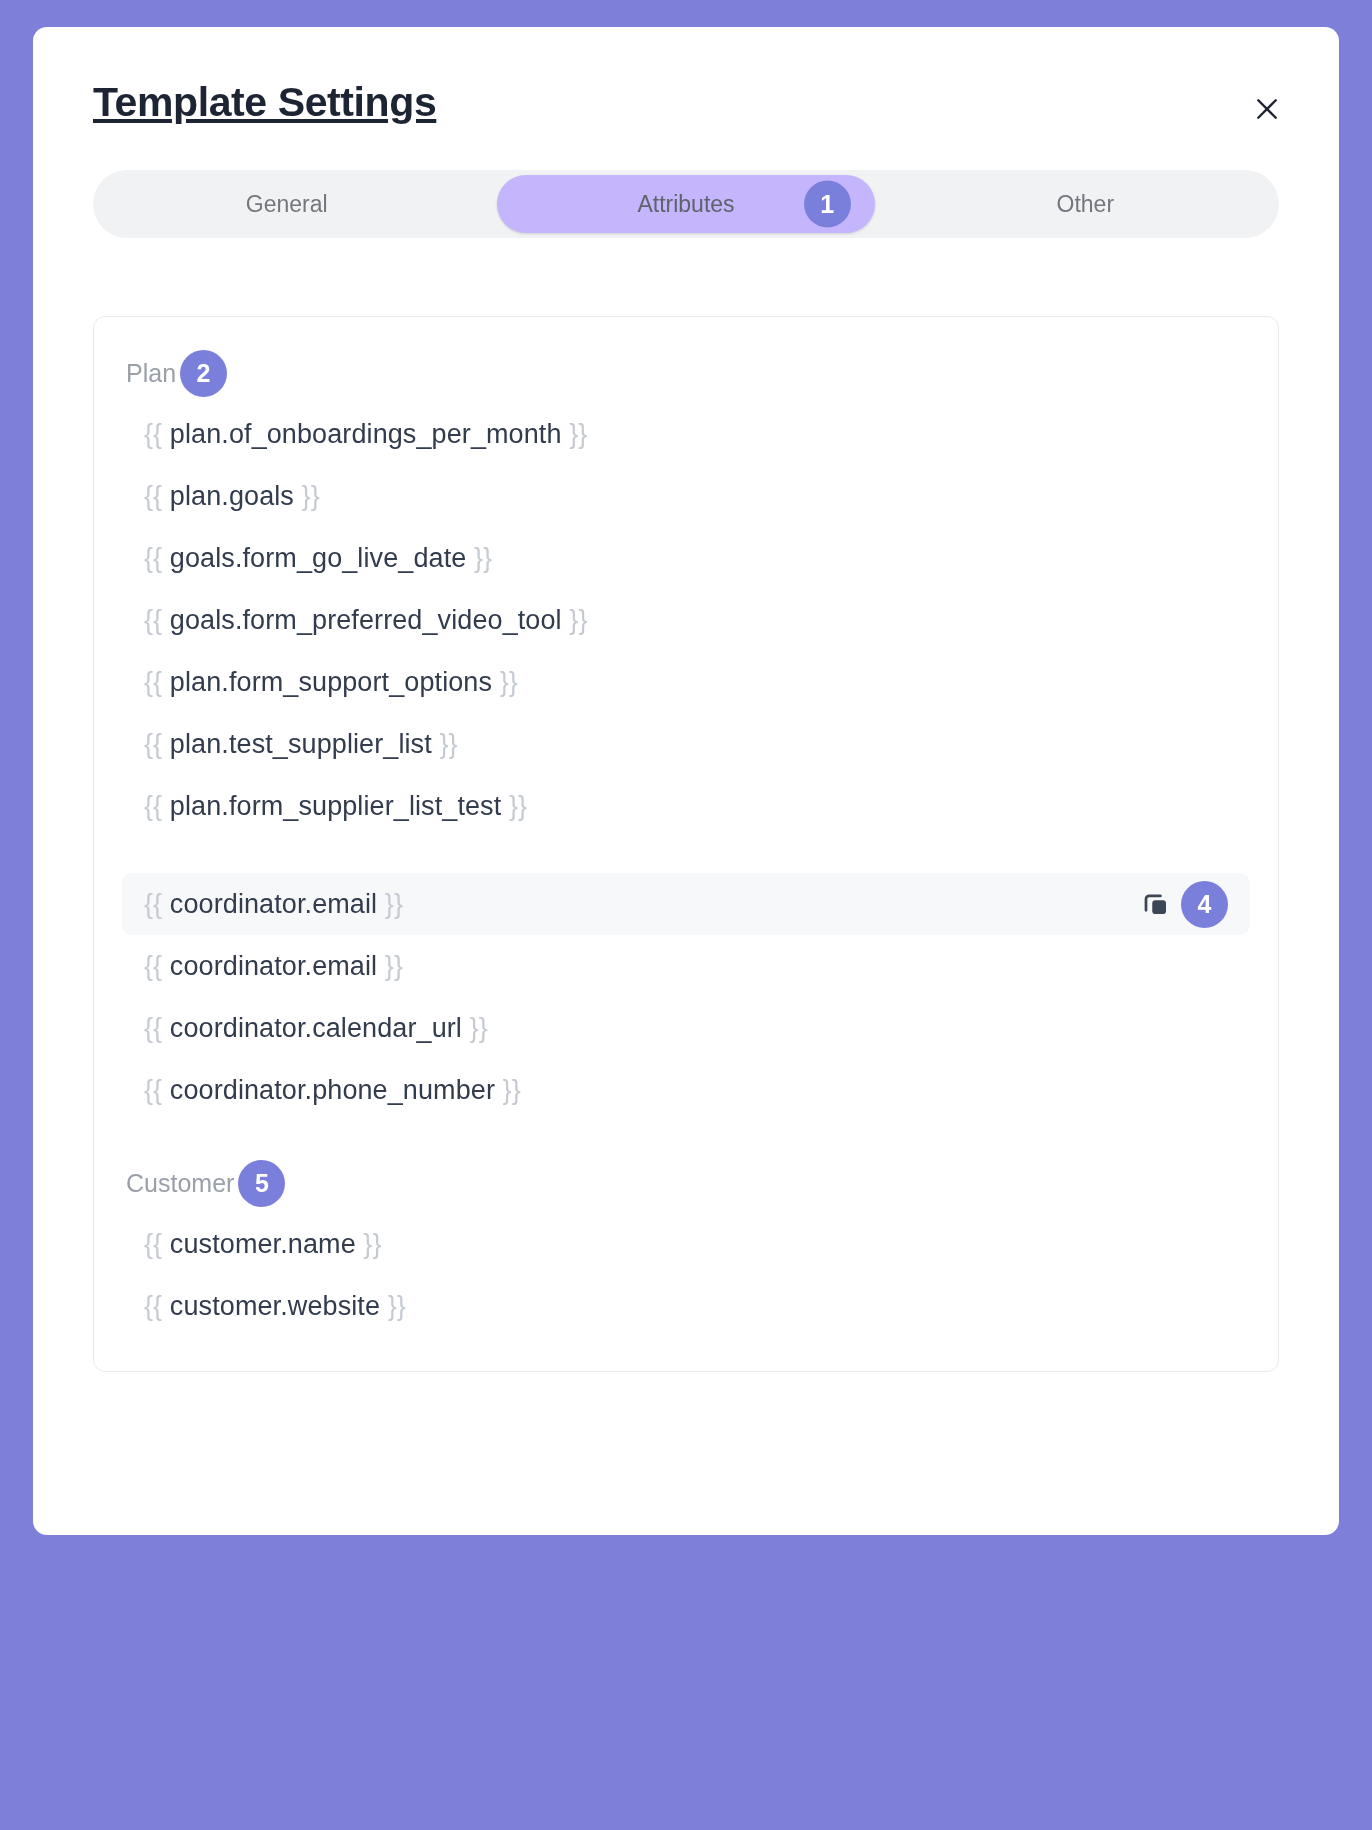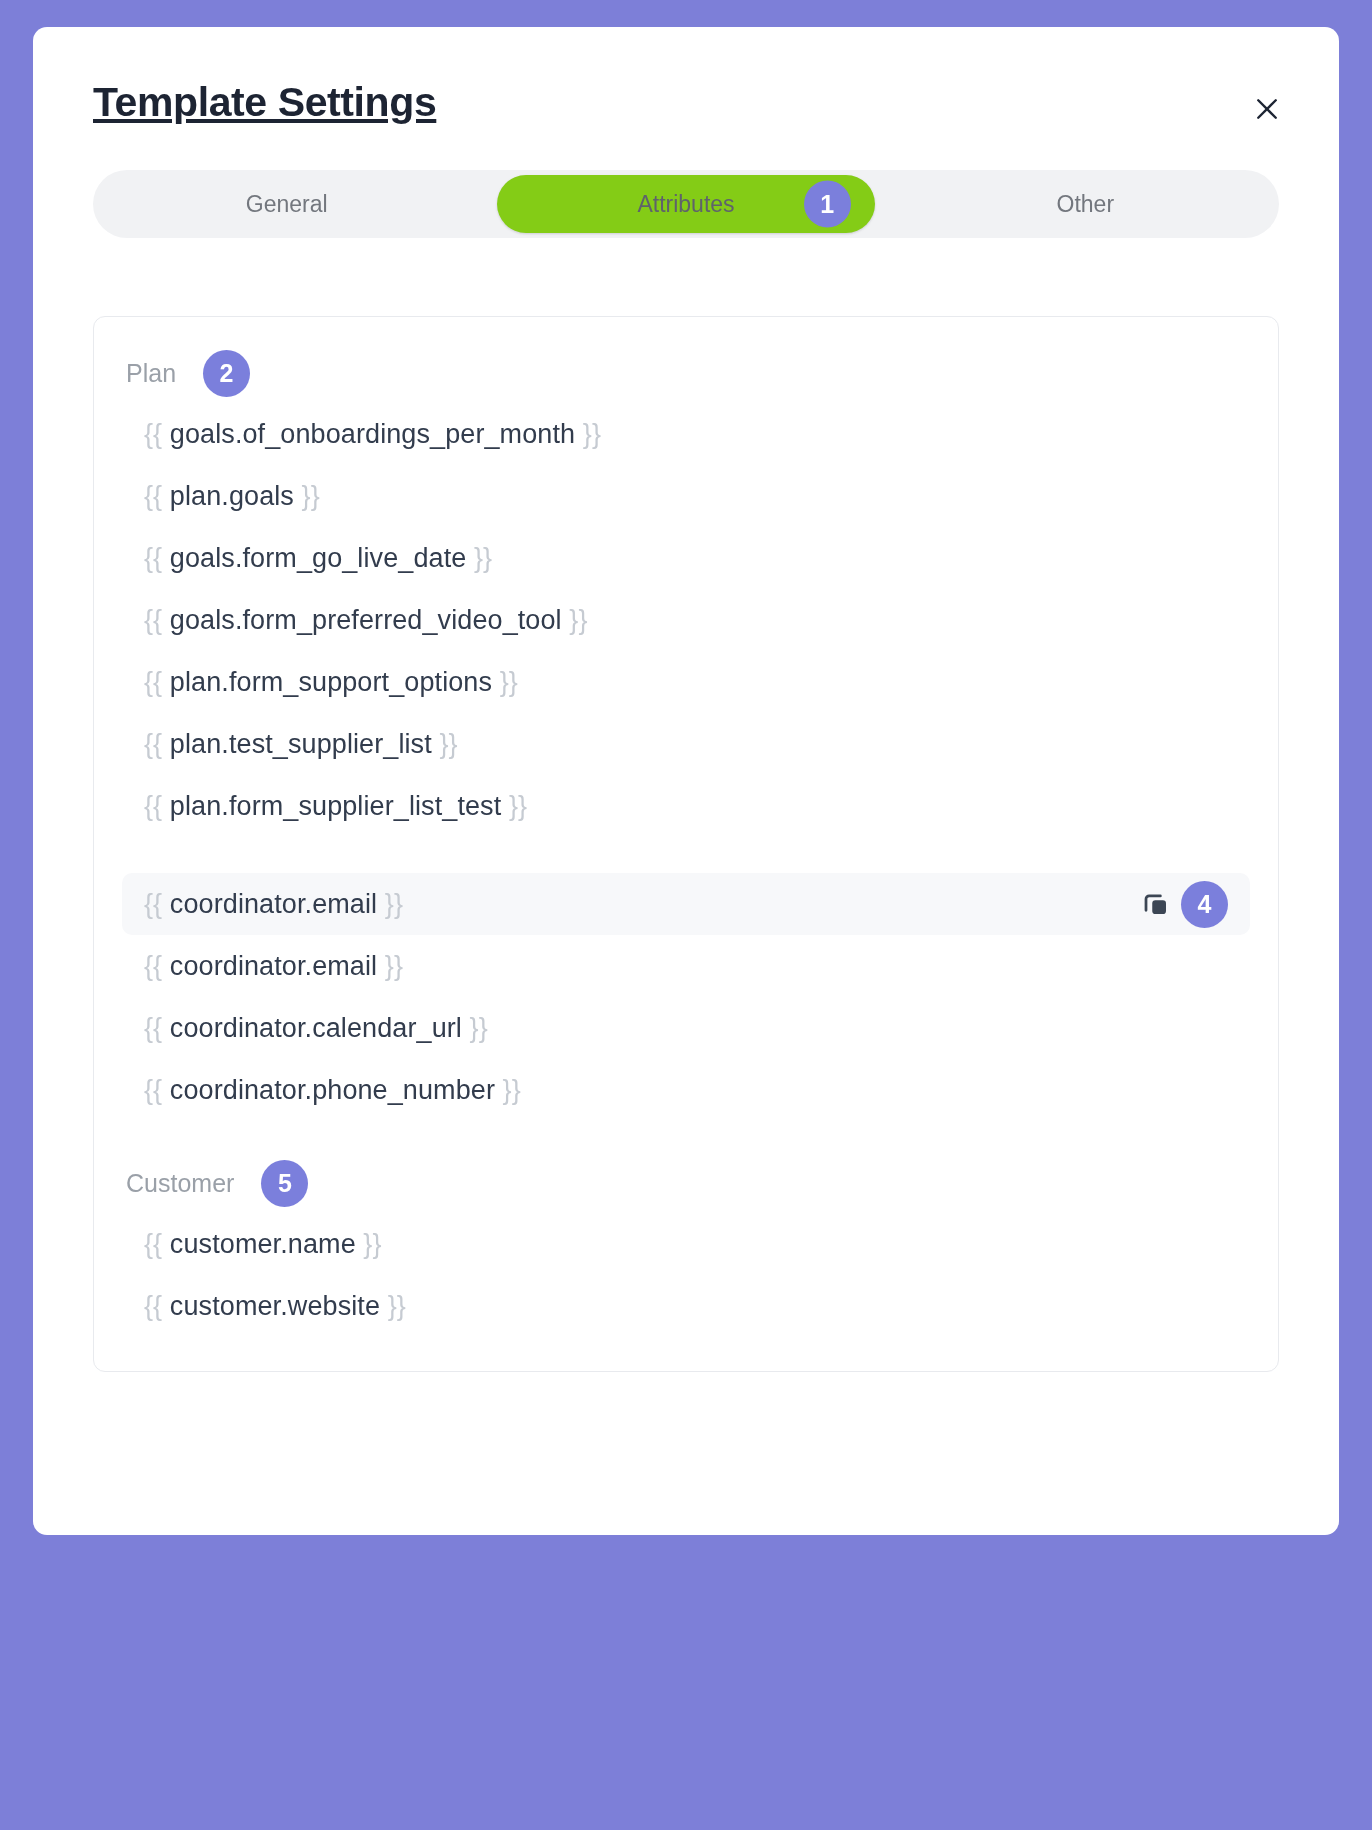--- a/index.html
+++ b/index.html
@@ -79,21 +79,21 @@
     justify-content: center;
     gap: 14px;
     font-size: 23px;
     color: #73777e;
     cursor: pointer;
     position: relative;
     user-select: none;
   }
 
   .tab.active {
-    background: #84cc16;
+    background: #c4b5fd;
     box-shadow: 0 1px 3px rgba(16, 24, 40, 0.10), 0 1px 2px rgba(16,24,40,0.06);
     color: #5f636b;
   }
 
   
   .badge {
     width: 47px;
     height: 47px;
     border-radius: 50%;
     background: #7b7fdc;
@@ -120,21 +120,21 @@
     border: 1px solid #e8eaee;
     border-radius: 12px;
     padding: 30px 28px 34px 28px;
   }
 
   .group + .group { margin-top: 36px; }
 
   .group-head {
     display: flex;
     align-items: center;
-    gap: 27px;
+    gap: 4px;
     padding: 0 0 4px 4px;
     height: 56px;
   }
 
   .group-title {
     font-size: 25px;
     color: #9aa0a8;
     line-height: 1;
   }
 
@@ -209,21 +209,21 @@
 
   <div class="panel">
 
     <div class="group">
       <div class="group-head">
         <span class="group-title">Plan</span>
         <span class="badge">2</span>
       </div>
 
       <div class="attr-row">
-        <span class="attr-text"><span class="brace">{{</span> <span>goals.of_onboardings_per_month</span> <span class="brace">}}</span></span>
+        <span class="attr-text"><span class="brace">{{</span> <span>plan.of_onboardings_per_month</span> <span class="brace">}}</span></span>
       </div>
       <div class="attr-row">
         <span class="attr-text"><span class="brace">{{</span> <span>plan.goals</span> <span class="brace">}}</span></span>
       </div>
       <div class="attr-row">
         <span class="attr-text"><span class="brace">{{</span> <span>goals.form_go_live_date</span> <span class="brace">}}</span></span>
       </div>
       <div class="attr-row">
         <span class="attr-text"><span class="brace">{{</span> <span>goals.form_preferred_video_tool</span> <span class="brace">}}</span></span>
       </div>

